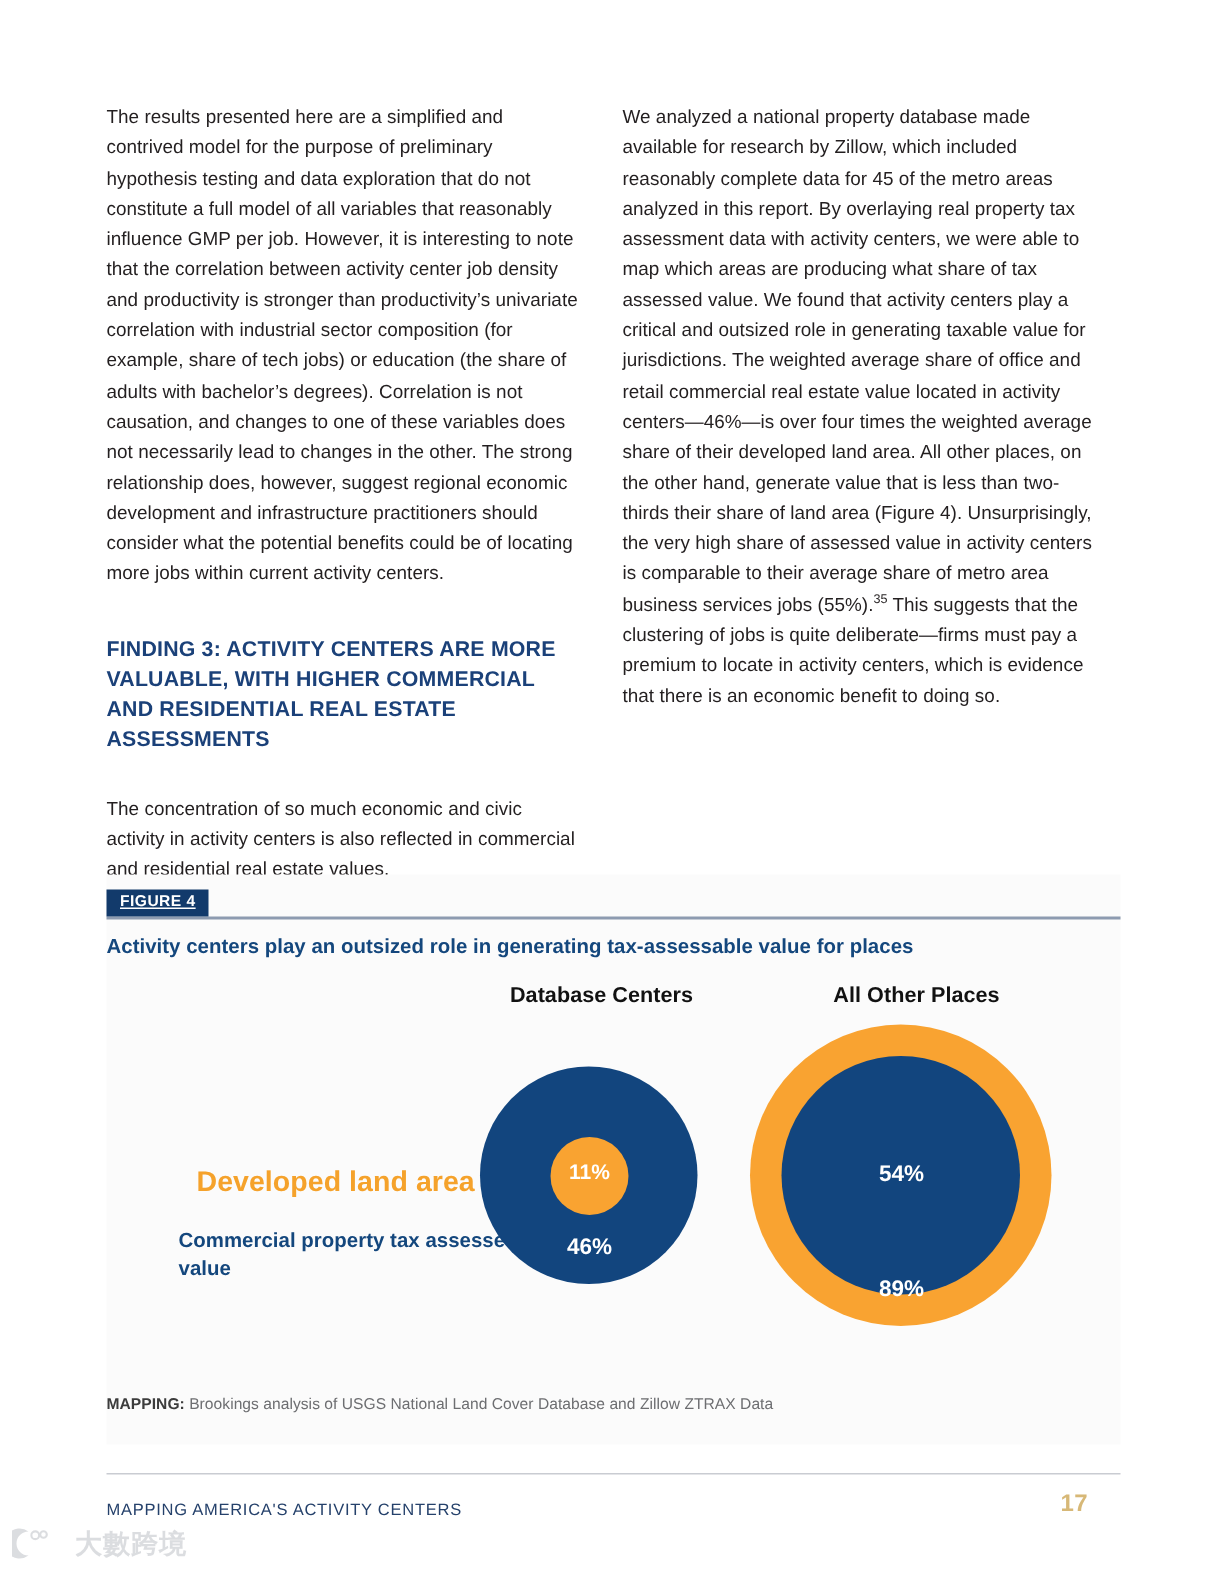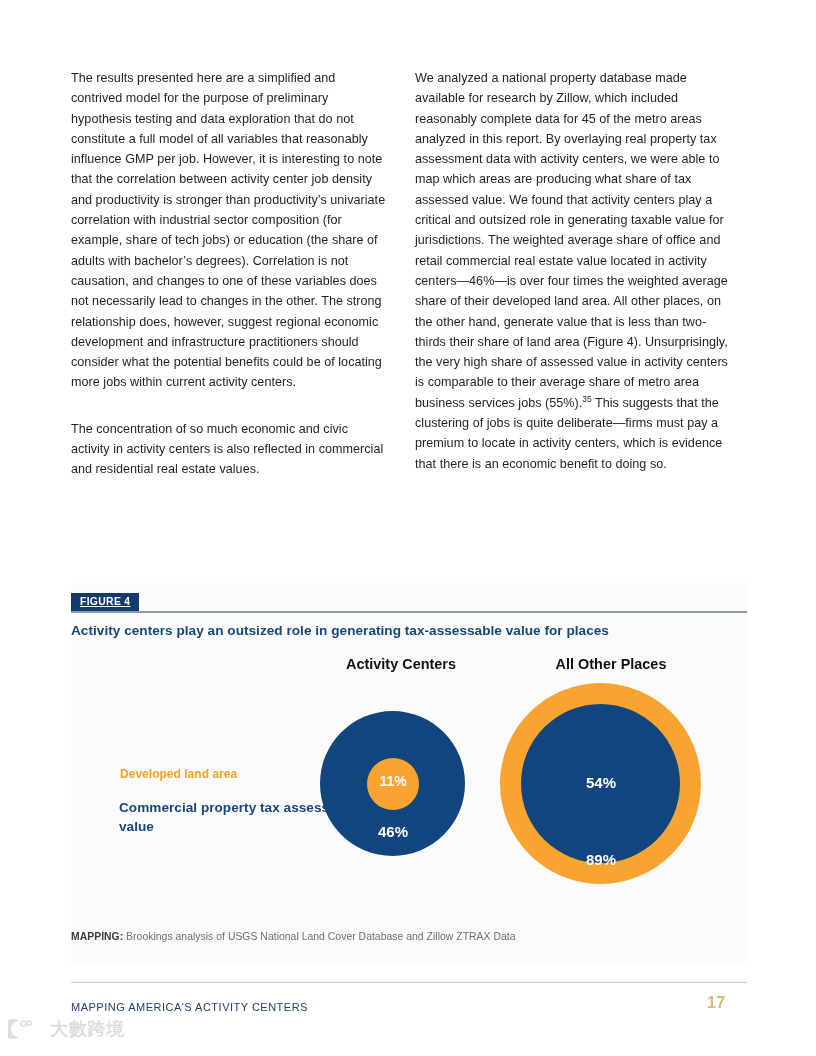--- a/index.html
+++ b/index.html
@@ -124,25 +124,25 @@
   .t-ac  { left: 240px; top: 5px; width: 180px; }
   .t-aop { left: 450px; top: 5px; width: 180px; }
 
   .legend {
     position: absolute;
     left: 48px;
     top: 115px;
     width: 230px;
   }
   .legend-land {
-    font-size: 12px;
+    font-size: 19px;
     font-weight: bold;
     color: #f5a22b;
     letter-spacing: 0.002em;
-    margin: 1px;
+    margin: 12px;
   }
   .legend-comm {
     font-size: 13.6px;
     font-weight: bold;
     color: #14477d;
     line-height: 19px;
     margin: 17px 0 0 0;
     letter-spacing: 0.002em;
   }
 
@@ -260,20 +260,21 @@
 </head>
 <body>
 
 <div class="page">
 
   <div class="columns">
 
     <div class="col">
       <p class="body-p">The results presented here are a simplified and contrived model for the purpose of preliminary hypothesis testing and data exploration that do not constitute a full model of all variables that reasonably influence GMP per job. However, it is interesting to note that the correlation between activity center job density and productivity is stronger than productivity’s univariate correlation with industrial sector composition (for example, share of tech jobs) or education (the share of adults with bachelor’s degrees). Correlation is not causation, and changes to one of these variables does not necessarily lead to changes in the other. The strong relationship does, however, suggest regional economic development and infrastructure practitioners should consider what the potential benefits could be of locating more jobs within current activity centers.</p>
 
+      <h2 class="finding-head">FINDING 3: ACTIVITY CENTERS ARE MORE VALUABLE, WITH HIGHER COMMERCIAL AND RESIDENTIAL REAL ESTATE ASSESSMENTS</h2>
 
       <p class="body-p after-head">The concentration of so much economic and civic activity in activity centers is also reflected in commercial and residential real estate values.</p>
     </div>
 
     <div class="col">
       <p class="body-p"><span>We analyzed a national property database made available for research by Zillow, which included reasonably complete data for 45 of the metro areas analyzed in this report. By overlaying real property tax assessment data with activity centers, we were able to map which areas are producing what share of tax assessed value. We found that activity centers play a critical and outsized role in generating taxable value for jurisdictions. The weighted average share of office and retail commercial real estate value located in activity centers—46%—is over four times the weighted average share of their developed land area. All other places, on the other hand, generate value that is less than two-thirds their share of land area (Figure 4). Unsurprisingly, the very high share of assessed value in activity centers is comparable to their average share of metro area business services jobs (55%).</span><span class="sup">35</span><span> This suggests that the clustering of jobs is quite deliberate—firms must pay a premium to locate in activity centers, which is evidence that there is an economic benefit to doing so.</span></p>
     </div>
 
   </div>
 
@@ -281,21 +282,21 @@
 
     <div class="fig-badge-row">
       <span class="fig-badge" style="background: rgb(18, 58, 107); text-decoration: underline;">FIGURE 4</span>
     </div>
     <div class="fig-rule"></div>
 
     <div class="fig-title">Activity centers play an outsized role in generating tax-assessable value for places</div>
 
     <div class="chart-area">
 
-      <div class="chart-col-title t-ac">Activity Centers</div>
+      <div class="chart-col-title t-ac">Database Centers</div>
       <div class="chart-col-title t-aop">All Other Places</div>
 
       <div class="legend">
         <p class="legend-land" style="color: rgb(245, 162, 43);">Developed land area</p>
         <p class="legend-comm" style="color: rgb(20, 71, 125);">Commercial property tax assessed value</p>
       </div>
 
       <div class="donut c-ac-outer" style="background: rgb(18, 69, 126);"></div>
       <div class="donut c-ac-inner" style="background: rgb(249, 163, 49);"></div>
       <div class="pct p-11">11%</div>

